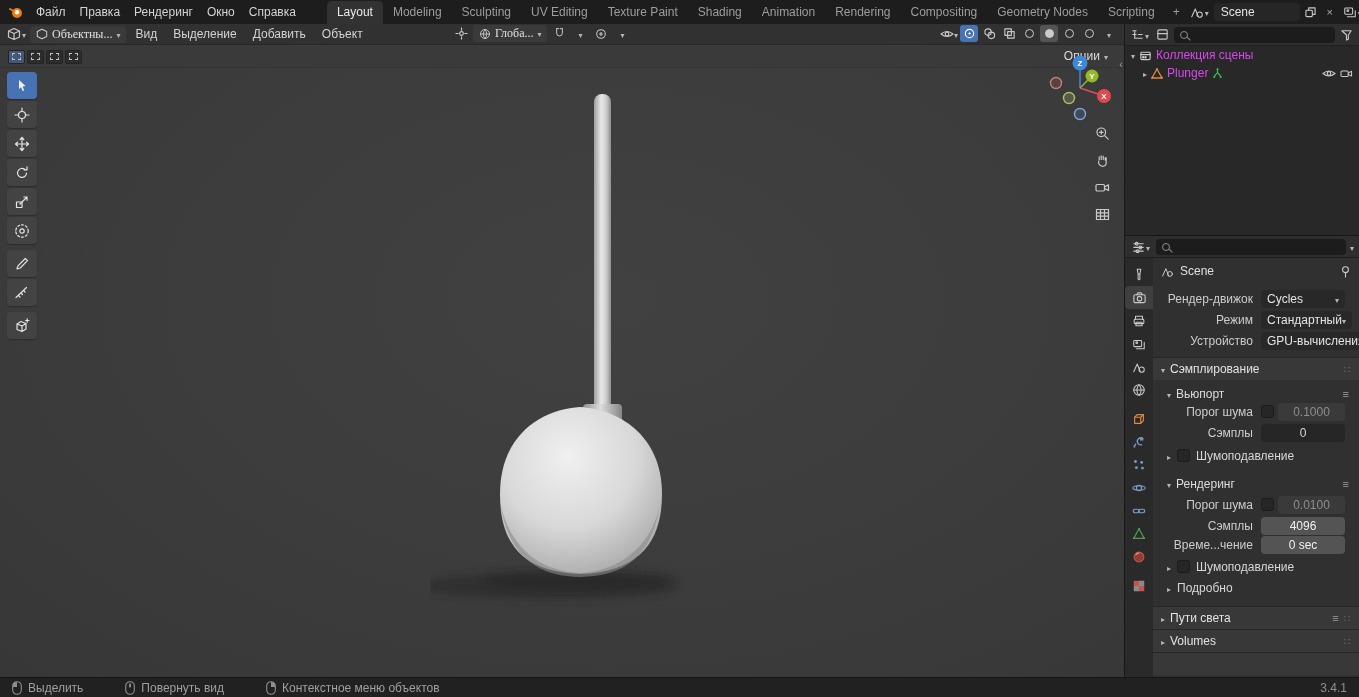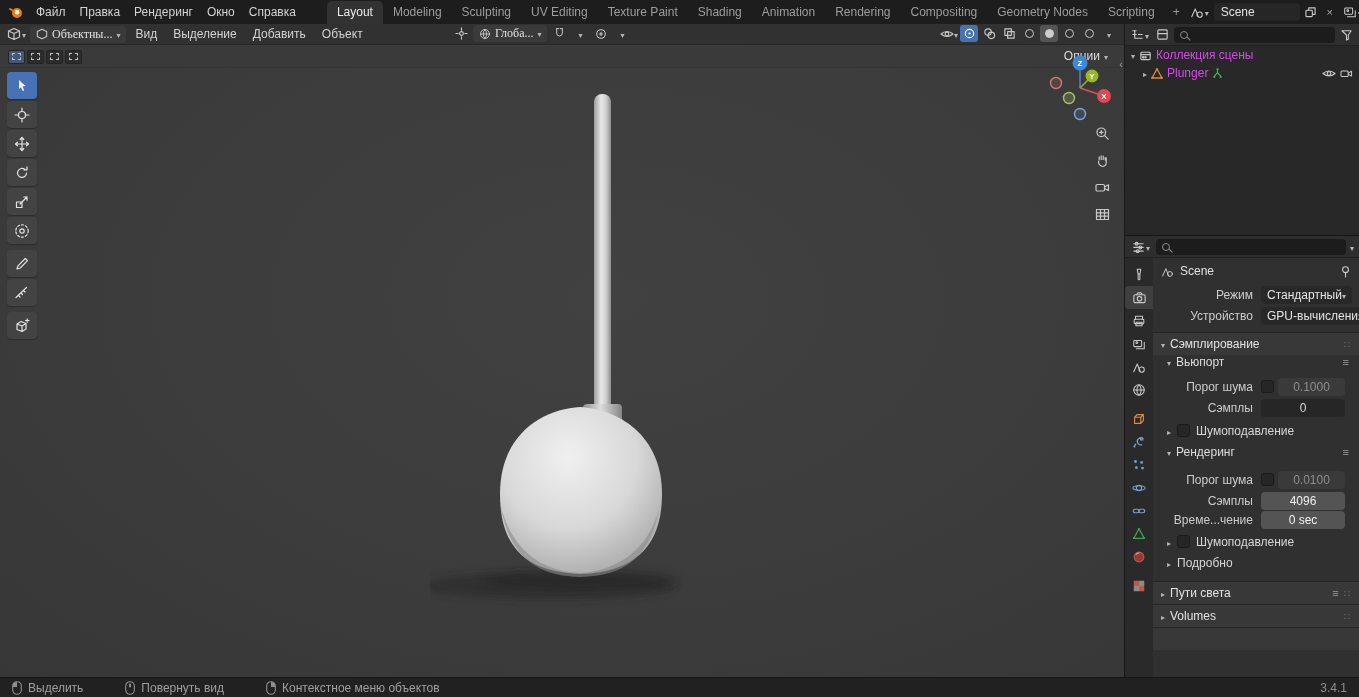--- a/index.html
+++ b/index.html
@@ -85,21 +85,21 @@
   .plabel{width:96px;text-align:right;color:#cccccc;flex:none;white-space:nowrap;overflow:hidden;}
   .pfield{flex:1;display:flex;align-items:center;gap:4px;min-width:0;}
   .ddfield{flex:1;background:#282828;border-radius:4px;height:18px;display:flex;align-items:center;padding:0 6px;color:#e4e4e4;}
   .ddfield .txt{flex:1;white-space:nowrap;overflow:hidden;}
   .numfield{flex:1;background:#545454;border-radius:4px;height:18px;display:flex;align-items:center;justify-content:center;color:#f0f0f0;}
   .numfield.dark{background:#262626;color:#d8d8d8;}
   .numfield.dis{background:#3a3a3a;color:#8d8d8d;}
   .cb{width:13px;height:13px;background:#262626;border:1px solid #1b1b1b;border-radius:3px;flex:none;}
   .sechead{display:flex;align-items:center;gap:5px;height:23px;background:#383838;border-top:1px solid #262626;padding:0 8px;color:#e2e2e2;}
   .sechead .spacer{flex:1;}
-  .subhead{display:flex;align-items:flex-start;gap:5px;height:21px;padding:0 10px 0 14px;color:#dcdcdc;}
+  .subhead{display:flex;align-items:flex-end;gap:5px;height:21px;padding:0 10px 0 14px;color:#dcdcdc;}
   .subhead .spacer{flex:1;}
   .leftrow{display:flex;align-items:flex-start;gap:6px;height:21px;padding:0 8px 0 14px;color:#d6d6d6;}
   .mt3{margin-top:3px;} .mt4{margin-top:4px;} .mt6{margin-top:6px;}
 
   
   .statusbar{position:absolute;left:0;bottom:0;width:1359px;height:20px;background:#212121;border-top:1px solid #161616;display:flex;align-items:center;gap:42px;padding:0 12px;color:#9f9f9f;}
   .sgroup{display:flex;align-items:center;gap:6px;}
   .version{margin-left:auto;color:#8f8f8f;}
 </style>
 </head>
@@ -589,20 +589,29 @@
               <path d="M2 13.5 L6 4.5 L9.5 13.5"></path>
             </svg>
           <span>Scene</span>
           <span class="spacer"></span>
           <svg class="ic" width="11" height="13" viewBox="0 0 12 14">
               <circle cx="6" cy="5" r="3.2"></circle>
               <path d="M6 8.2 V13"></path>
             </svg>
         </div>
 
+        <div class="prow mt4">
+          <span class="plabel">Рендер-движок</span>
+          <span class="pfield">
+              <span class="ddfield">
+                <span class="txt">Cycles</span>
+                <span class="chev-d"></span>
+              </span>
+            </span>
+        </div>
         <div class="prow">
           <span class="plabel">Режим</span>
           <span class="pfield">
               <span class="ddfield">
                 <span class="txt">Стандартный</span>
                 <span class="chev-d"></span>
               </span>
             </span>
         </div>
         <div class="prow">

